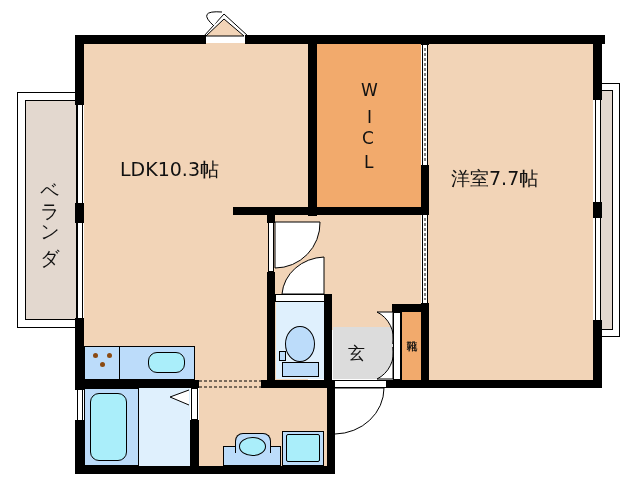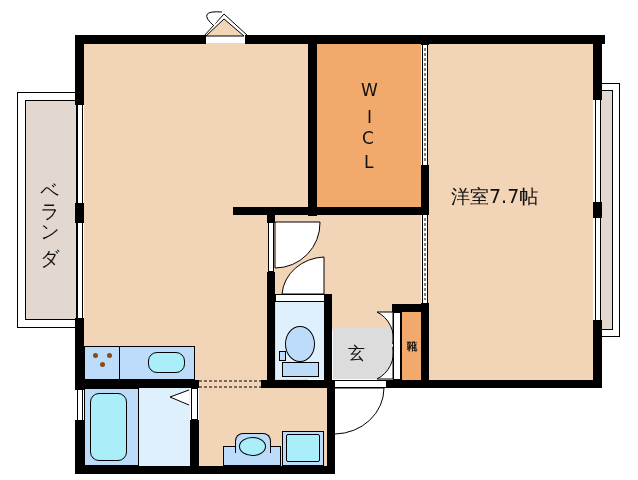--- a/index.html
+++ b/index.html
@@ -26,29 +26,30 @@
   <div class="abs" style="left:17px;top:92px;width:60px;height:236px;border:1px solid #000;background:#fff;"></div>
   <div class="abs veranda" style="left:25px;top:100px;width:52px;height:220px;">
     <div class="abs label vtext" style="left:12px;top:68px;font-size:19px;">ベランダ</div>
   </div>
 
   <div class="abs" style="left:598px;top:83px;width:22px;height:254px;border:1px solid #000;background:#fff;"></div>
   <div class="abs veranda" style="left:598px;top:90px;width:15px;height:240px;"></div>
 
   <div class="abs room" style="left:84px;top:43px;width:224px;height:337px;"></div>
   <div class="abs room" style="left:233px;top:215px;width:40px;height:165px;"></div>
+  <div class="abs label" style="left:120px;top:157px;font-size:19px;">LDK10.3帖</div>
 
   <div class="abs wic" style="left:316px;top:43px;width:105px;height:164px;"></div>
   <div class="abs label" style="left:361px;top:80px;font-size:17px;">W</div>
   <div class="abs label" style="left:367px;top:107px;font-size:17px;">I</div>
   <div class="abs label" style="left:362px;top:128px;font-size:17px;">C</div>
   <div class="abs label" style="left:364px;top:152px;font-size:17px;">L</div>
 
   <div class="abs room" style="left:428px;top:43px;width:165px;height:337px;"></div>
-  <div class="abs label" style="left:451px;top:184px;font-size:19px;">洋室7.7帖</div>
+  <div class="abs label" style="left:451px;top:166px;font-size:19px;">洋室7.7帖</div>
 
   <div class="abs room" style="left:273px;top:215px;width:148px;height:110px;"></div>
   <div class="abs room" style="left:323px;top:290px;width:70px;height:40px;"></div>
 
   <div class="abs genkan" style="left:333px;top:327px;width:60px;height:52px;"></div>
   <div class="abs label" style="left:348px;top:342px;font-size:17px;">玄</div>
 
   <div class="abs wic" style="left:401px;top:312px;width:20px;height:68px;border-left:1px solid #000;"></div>
   <div class="abs" style="left:393px;top:312px;width:8px;height:68px;background:#fff;border:1px solid #000;"></div>
   <div class="abs label vtext" style="left:403px;top:332px;font-size:11px;">靴箱</div>

